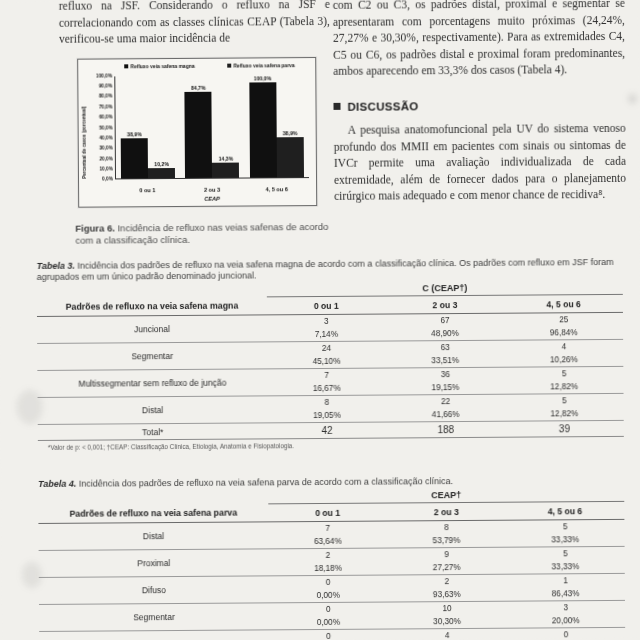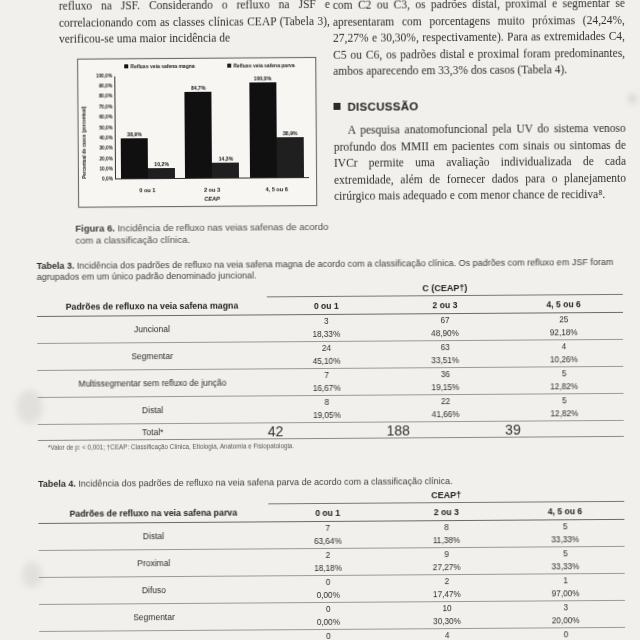--- a/index.html
+++ b/index.html
@@ -39,40 +39,40 @@
   .xaxis-title{position:absolute;left:36px;right:7px;bottom:4px;text-align:center;
         font-size:5.6px;font-weight:bold;font-style:italic;color:#111;}
   .fig-caption{position:absolute;left:76px;top:211px;width:258px;font-size:9.5px;
         line-height:12.5px;color:#4e4e4e;}
   .fig-caption b{color:#3a3a3a;}
 
   
   .table-block{position:absolute;left:37px;width:586px;}
   .t3{top:259px;} .t4{top:477px;}
   .tbl-caption{margin:0 0 3px 0;font-size:9px;line-height:11px;color:#3e3e3e;}
-  .tbl-caption b{color:#2c2c2c;}
+  .tbl-caption b{color:#2c2c2c;font-style:italic;}
   .tbl{width:100%;color:#2f2f2f;}
   .hline1{display:flex;}
   .spacer-label{width:230px;}
   .group-hdr{flex:1;text-align:center;font-weight:bold;font-size:9px;padding-bottom:2px;
         border-bottom:1px solid #777;color:#222;}
   .hline2{display:flex;align-items:flex-end;border-bottom:1.5px solid #6a6a6a;}
   .row-hdr{width:230px;text-align:center;font-weight:bold;font-size:8.8px;color:#222;
         padding:3px 6px 4px 6px;box-sizing:border-box;}
   .col-hdr{flex:1;text-align:center;font-weight:bold;font-size:8.6px;color:#222;padding:3px 0;}
   .blk{display:flex;border-bottom:1px solid #9a9a9a;}
   .blk.partial{border-bottom:none;}
   .blk-label{width:230px;display:flex;align-items:center;justify-content:center;text-align:center;
         font-size:8.5px;color:#2d2d2d;padding:0 6px;box-sizing:border-box;}
   .blk-vals{flex:1;display:flex;flex-direction:column;}
   .vline{display:flex;height:13px;align-items:center;}
   .vcell{flex:1;text-align:center;font-size:8.2px;color:#2d2d2d;}
   .total-row{display:flex;height:15px;align-items:center;border-bottom:1px solid #8a8a8a;}
   .total-label{width:230px;text-align:center;font-size:8.5px;}
-  .total-cell{flex:1;font-size:14px;}
+  .total-cell{flex:1;text-align:center;font-size:10px;}
   .footnote{margin:3px 0 0 10px;font-size:6.3px;color:#585858;}
 
   
   .smudge{position:absolute;background:rgba(90,90,90,.10);border-radius:50%;filter:blur(3px);}
   .sm1{left:16px;top:388px;width:26px;height:34px;}
   .sm2{left:20px;top:560px;width:20px;height:26px;}
   .sm3{left:630px;top:96px;width:8px;height:10px;background:rgba(90,90,90,.18);}
 </style>
 </head>
 <body>
@@ -179,23 +179,23 @@
           </div>
           <div class="blk">
             <div class="blk-label">Juncional</div>
             <div class="blk-vals">
               <div class="vline">
                 <div class="vcell">3</div>
                 <div class="vcell">67</div>
                 <div class="vcell">25</div>
               </div>
               <div class="vline">
-                <div class="vcell">18,33%</div>
+                <div class="vcell">7,14%</div>
                 <div class="vcell">48,90%</div>
-                <div class="vcell">92,18%</div>
+                <div class="vcell">96,84%</div>
               </div>
             </div>
           </div>
           <div class="blk">
             <div class="blk-label">Segmentar</div>
             <div class="blk-vals">
               <div class="vline">
                 <div class="vcell">24</div>
                 <div class="vcell">63</div>
                 <div class="vcell">4</div>
@@ -265,21 +265,21 @@
           <div class="blk">
             <div class="blk-label">Distal</div>
             <div class="blk-vals">
               <div class="vline">
                 <div class="vcell">7</div>
                 <div class="vcell">8</div>
                 <div class="vcell">5</div>
               </div>
               <div class="vline">
                 <div class="vcell">63,64%</div>
-                <div class="vcell">11,38%</div>
+                <div class="vcell">53,79%</div>
                 <div class="vcell">33,33%</div>
               </div>
             </div>
           </div>
           <div class="blk">
             <div class="blk-label">Proximal</div>
             <div class="blk-vals">
               <div class="vline">
                 <div class="vcell">2</div>
                 <div class="vcell">9</div>
@@ -295,22 +295,22 @@
           <div class="blk">
             <div class="blk-label">Difuso</div>
             <div class="blk-vals">
               <div class="vline">
                 <div class="vcell">0</div>
                 <div class="vcell">2</div>
                 <div class="vcell">1</div>
               </div>
               <div class="vline">
                 <div class="vcell">0,00%</div>
-                <div class="vcell">17,47%</div>
-                <div class="vcell">97,00%</div>
+                <div class="vcell">93,63%</div>
+                <div class="vcell">86,43%</div>
               </div>
             </div>
           </div>
           <div class="blk">
             <div class="blk-label">Segmentar</div>
             <div class="blk-vals">
               <div class="vline">
                 <div class="vcell">0</div>
                 <div class="vcell">10</div>
                 <div class="vcell">3</div>

